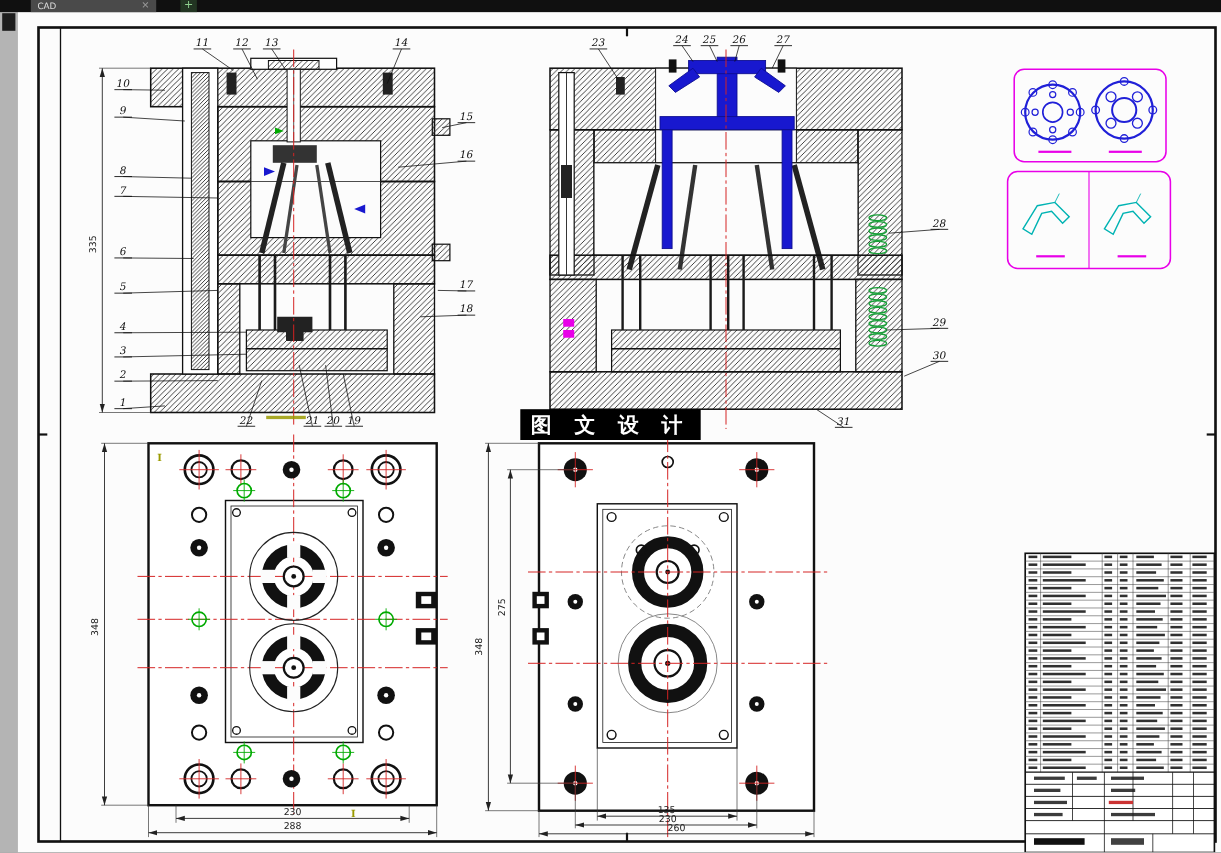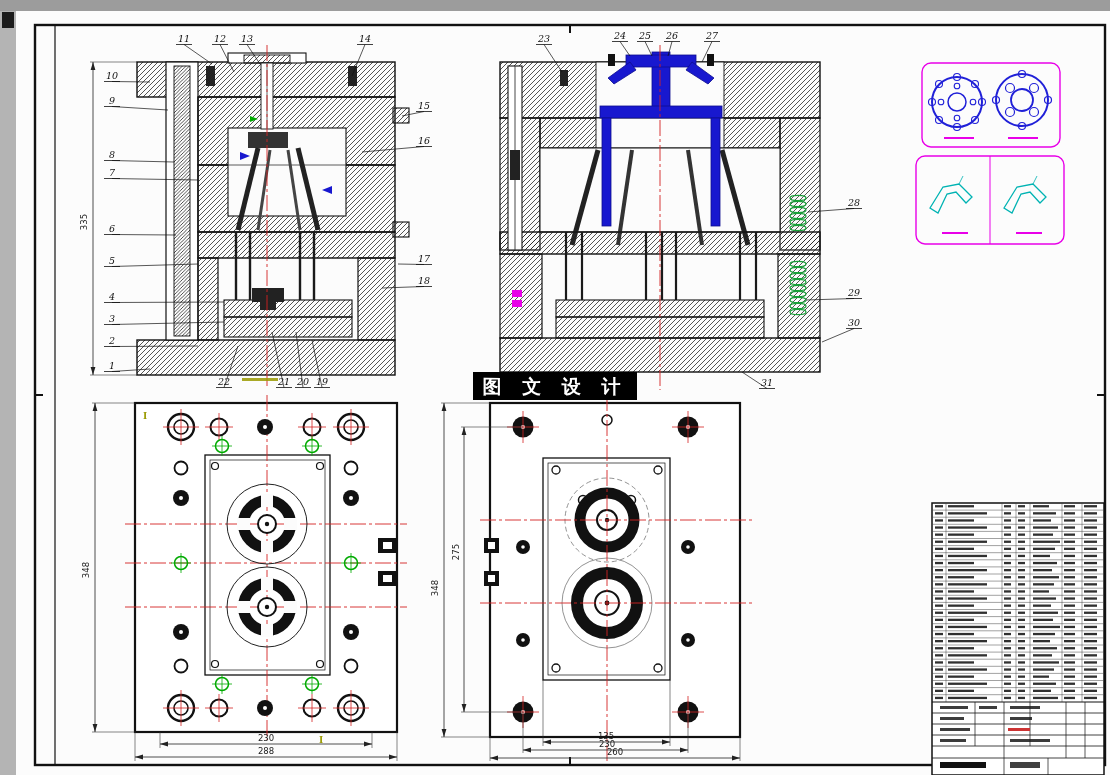--- a/index.html
+++ b/index.html
@@ -17,20 +17,27 @@
   .dim{font-size:8.5px;fill:#1a1a1a;}
   .cl{stroke:#d42222;stroke-width:.9;fill:none;stroke-dasharray:16 3 3 3;}
   .banner-text{font-size:19px;font-weight:bold;fill:#ffffff;letter-spacing:7px;}
   .mark{font-family:"DejaVu Serif",serif;font-weight:bold;font-size:9px;fill:#9a9a00;}
 </style>
 </head>
 <body>
 
 <div id="app">
 
+  <div class="topbar">
+    <div class="tab">
+      <span>CAD</span>
+      <span class="tab-close">×</span>
+    </div>
+    <div class="newtab">+</div>
+  </div>
 
   <div class="leftstrip">
     <div class="strip-block"></div>
   </div>
 
   <div class="sheet"></div>
 
   <svg id="dwg" width="1110" height="775" viewBox="0 0 1110 775">
     <defs>
       <pattern id="h" patternUnits="userSpaceOnUse" width="5" height="5">

